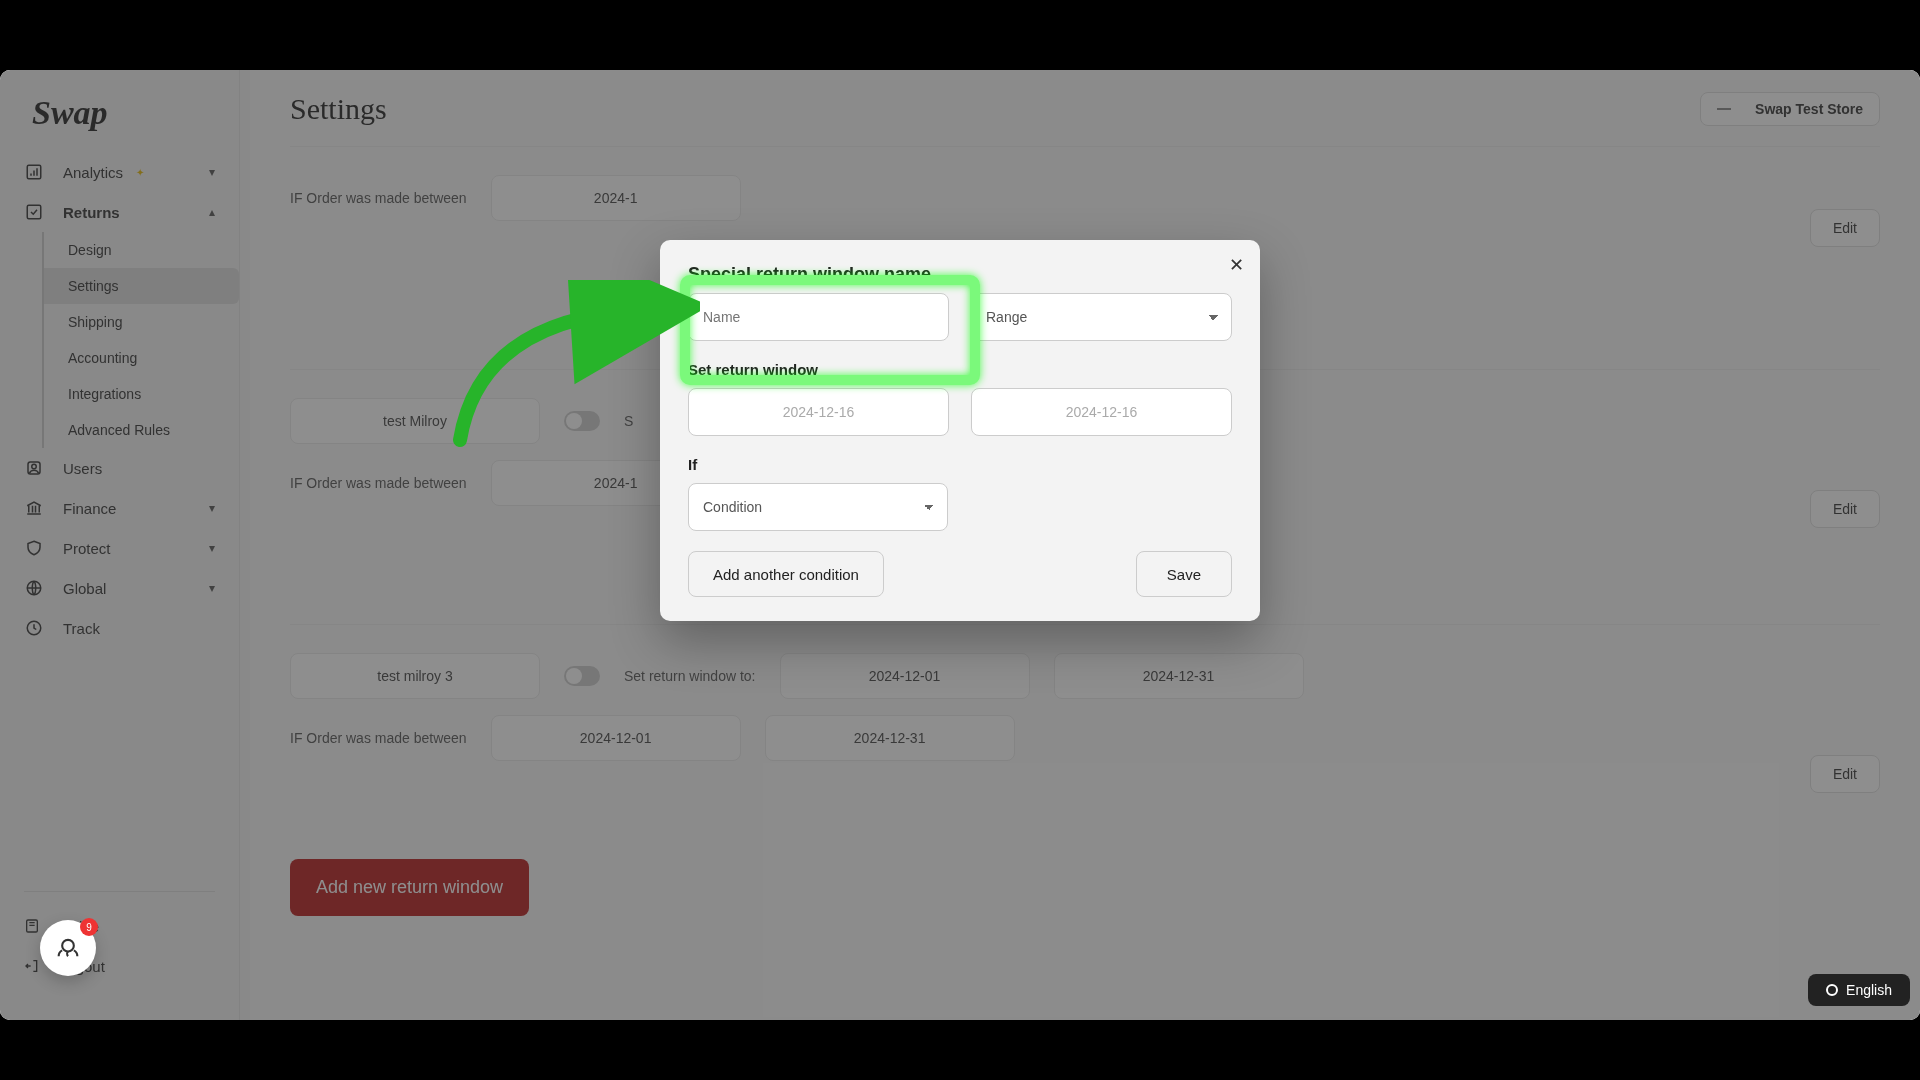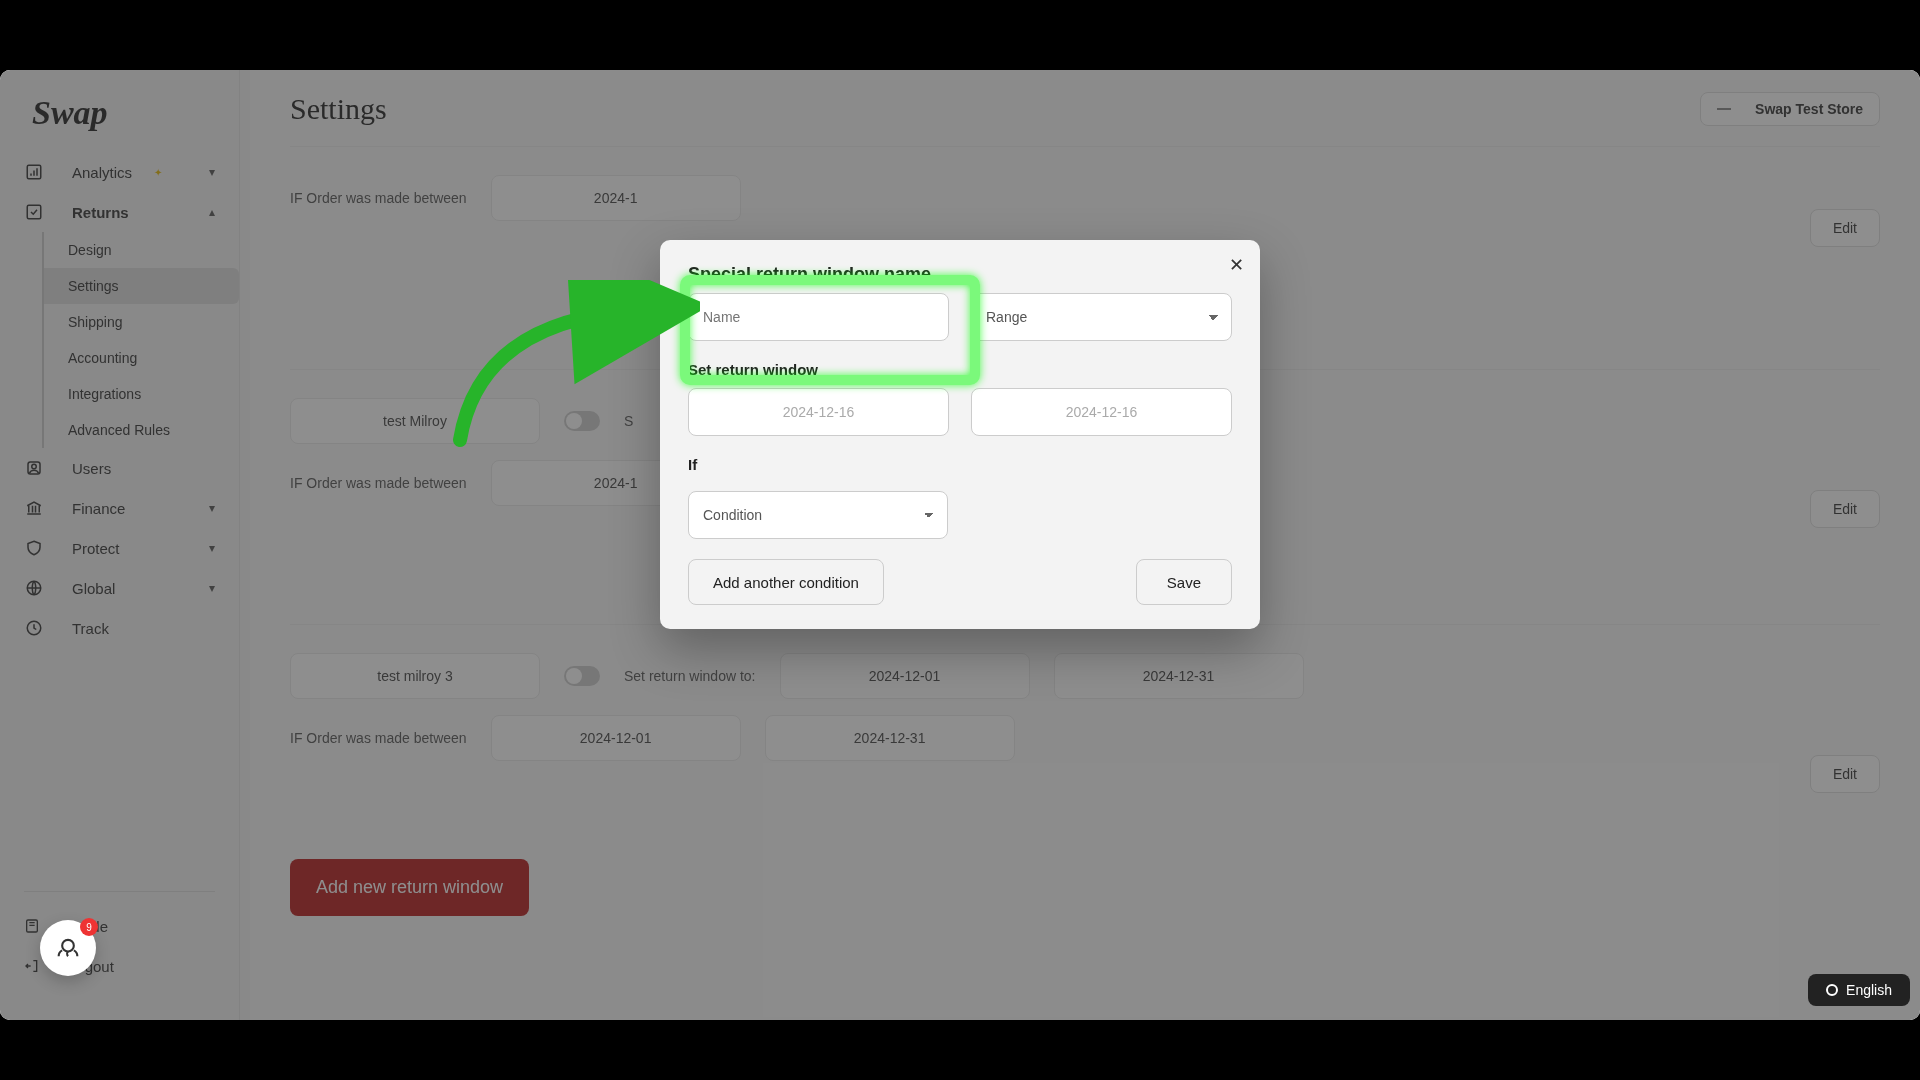--- a/index.html
+++ b/index.html
@@ -8,21 +8,21 @@
 
 .letterbox-top, .letterbox-bottom { background: #000; width: 100%; }
 .letterbox-top { height: 70px; }
 .letterbox-bottom { flex: 1; background:#000;}
 .app-frame { position: relative; width: 100%; height: 950px; background: #f3f3f3; overflow: hidden; border-radius: 10px;}
 
 
 .sidebar { position: absolute; left: 0; top: 0; width: 240px; height: 100%; background: #f3f3f3; border-right: 1px solid #e5e5e5; padding: 24px 0; display:flex; flex-direction:column;}
 .logo { font-family: Georgia, 'Times New Roman', serif; font-style: italic; font-weight: 600; font-size: 34px; padding: 0 32px 20px 32px; color:#222;}
 .nav { flex:1; overflow:auto; }
-.nav-item { display: flex; align-items: center; padding: 10px 24px; font-size: 15px; color: #333; cursor: pointer; gap: 28px; position: relative; }
+.nav-item { display: flex; align-items: center; padding: 10px 24px; font-size: 15px; color: #333; cursor: pointer; gap: 19px; position: relative; }
 .nav-item.sub { padding-left: 60px; font-size: 14px; }
 .nav-item.sub.active { background: #ddd; border-radius: 6px; margin: 0 12px; padding-left: 48px;}
 .nav-group { border-left: 2px solid #ccc; margin-left: 42px; padding-left:0;}
 .nav-group .nav-item.sub{padding-left:24px;}
 .nav-group .nav-item.sub.active{margin:0; border-radius:0 6px 6px 0;}
 .nav-item .icon { width: 20px; height: 20px; display: inline-flex; align-items:center; justify-content:center; color:#333;}
 .nav-item .chev { margin-left: auto; font-size: 12px; color: #555; }
 .nav-item .sparkle { font-size: 10px; color:#e6b800; margin-left:-6px;}
 .nav-divider{border-top:1px solid #ddd; margin:14px 24px;}
 .nav-bottom{padding:0 0 10px 0;}
@@ -289,21 +289,21 @@
     <div class="modal-row">
       <div class="wnd">
           <span>2024-12-16</span>
         </div>
       <div class="wnd">
           <span>2024-12-16</span>
         </div>
     </div>
     <div class="modal-title">If</div>
     <div class="modal-row" style="margin-bottom:0;">
-      <div class="field" style="flex:0 0 260px;margin-top:8px;">
+      <div class="field" style="flex:0 0 260px;">
         <select class="sel">
           <option>Condition</option>
         </select>
       </div>
     </div>
     <div class="modal-footer">
       <button class="btn-outline">Add another condition</button>
       <button class="btn-save">Save</button>
     </div>
   </div>

